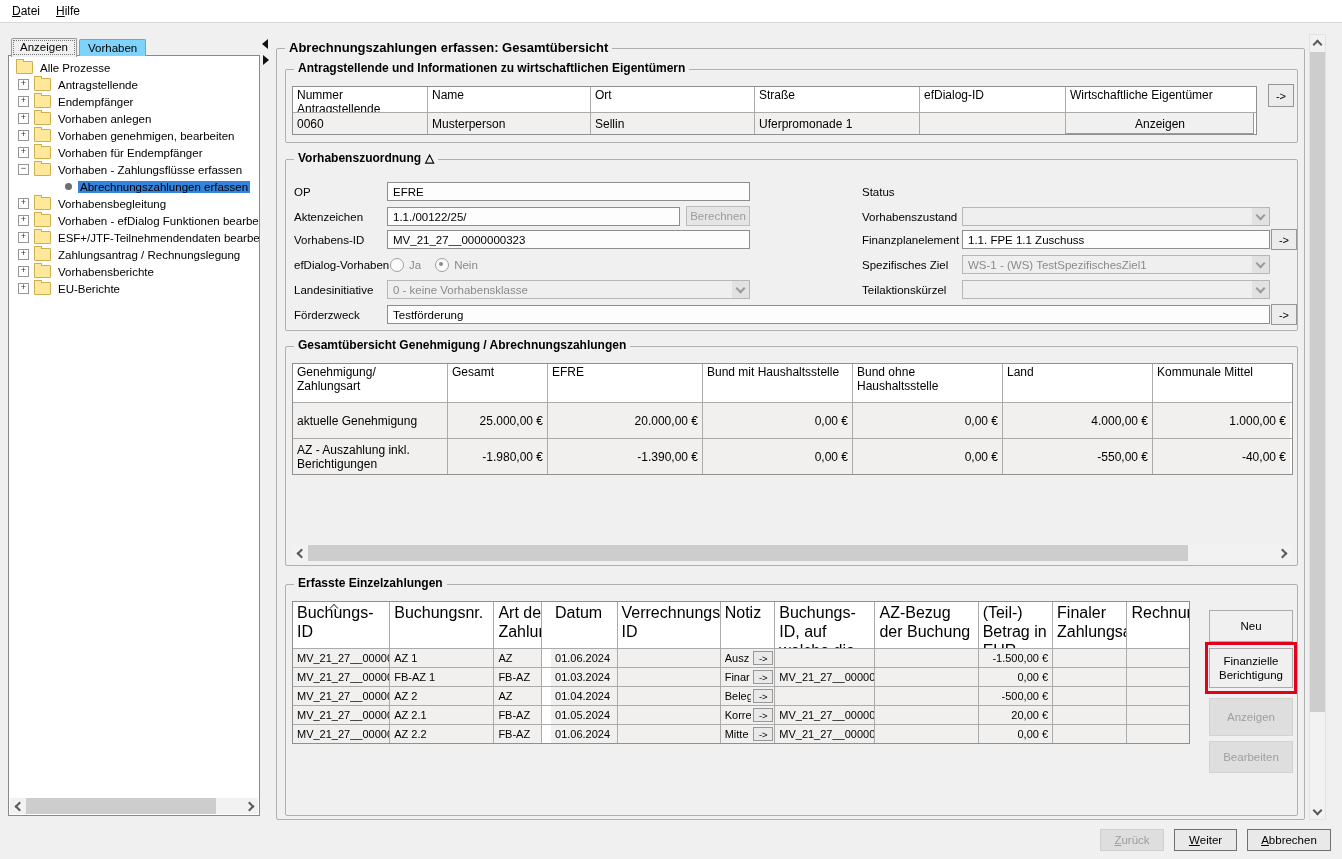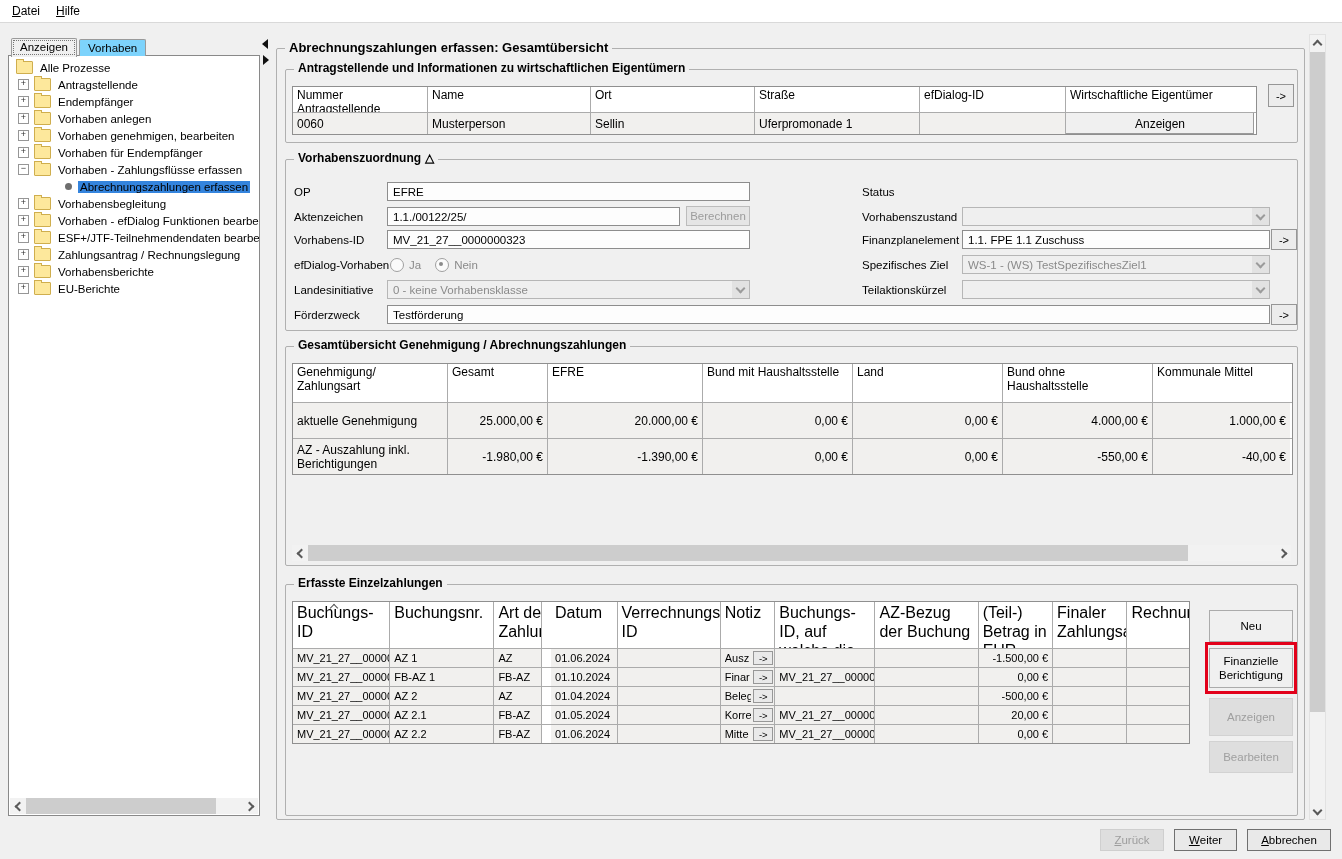--- a/index.html
+++ b/index.html
@@ -329,22 +329,22 @@
 
       <div class="gb s3">
         <div class="gb-title">Gesamtübersicht Genehmigung / Abrechnungszahlungen</div>
         <div class="tbl o-tbl">
           <div class="tr hdr">
             <div class="th o0">Genehmigung/
 Zahlungsart</div>
             <div class="th o1">Gesamt</div>
             <div class="th o2">EFRE</div>
             <div class="th o3">Bund mit Haushaltsstelle</div>
+            <div class="th o4">Bund ohne Haushaltsstelle</div>
             <div class="th o5">Land</div>
-            <div class="th o4">Bund ohne Haushaltsstelle</div>
             <div class="th o6 last">Kommunale Mittel</div>
           </div>
           <div class="tr row">
             <div class="td o0" style="white-space:normal;">aktuelle Genehmigung</div>
             <div class="td o1 num">25.000,00 €</div>
             <div class="td o2 num">20.000,00 €</div>
             <div class="td o3 num">0,00 €</div>
             <div class="td o4 num">0,00 €</div>
             <div class="td o5 num">4.000,00 €</div>
             <div class="td o6 num last">1.000,00 €</div>
@@ -404,21 +404,21 @@
             <div class="td p7"></div>
             <div class="td p8 num">-1.500,00 €</div>
             <div class="td p9"></div>
             <div class="td p10 last"></div>
           </div>
 
           <div class="tr row">
             <div class="td p0">MV_21_27__00000000</div>
             <div class="td p1">FB-AZ 1</div>
             <div class="td p2">FB-AZ</div>
-            <div class="td p3">01.10.2024</div>
+            <div class="td p3">01.03.2024</div>
             <div class="td p4"></div>
             <div class="td p5">
                 <span class="notiz-txt">Finar</span>
                 <button class="mini">-&gt;</button>
               </div>
             <div class="td p6">MV_21_27__00000000</div>
             <div class="td p7"></div>
             <div class="td p8 num">0,00 €</div>
             <div class="td p9"></div>
             <div class="td p10 last"></div>

